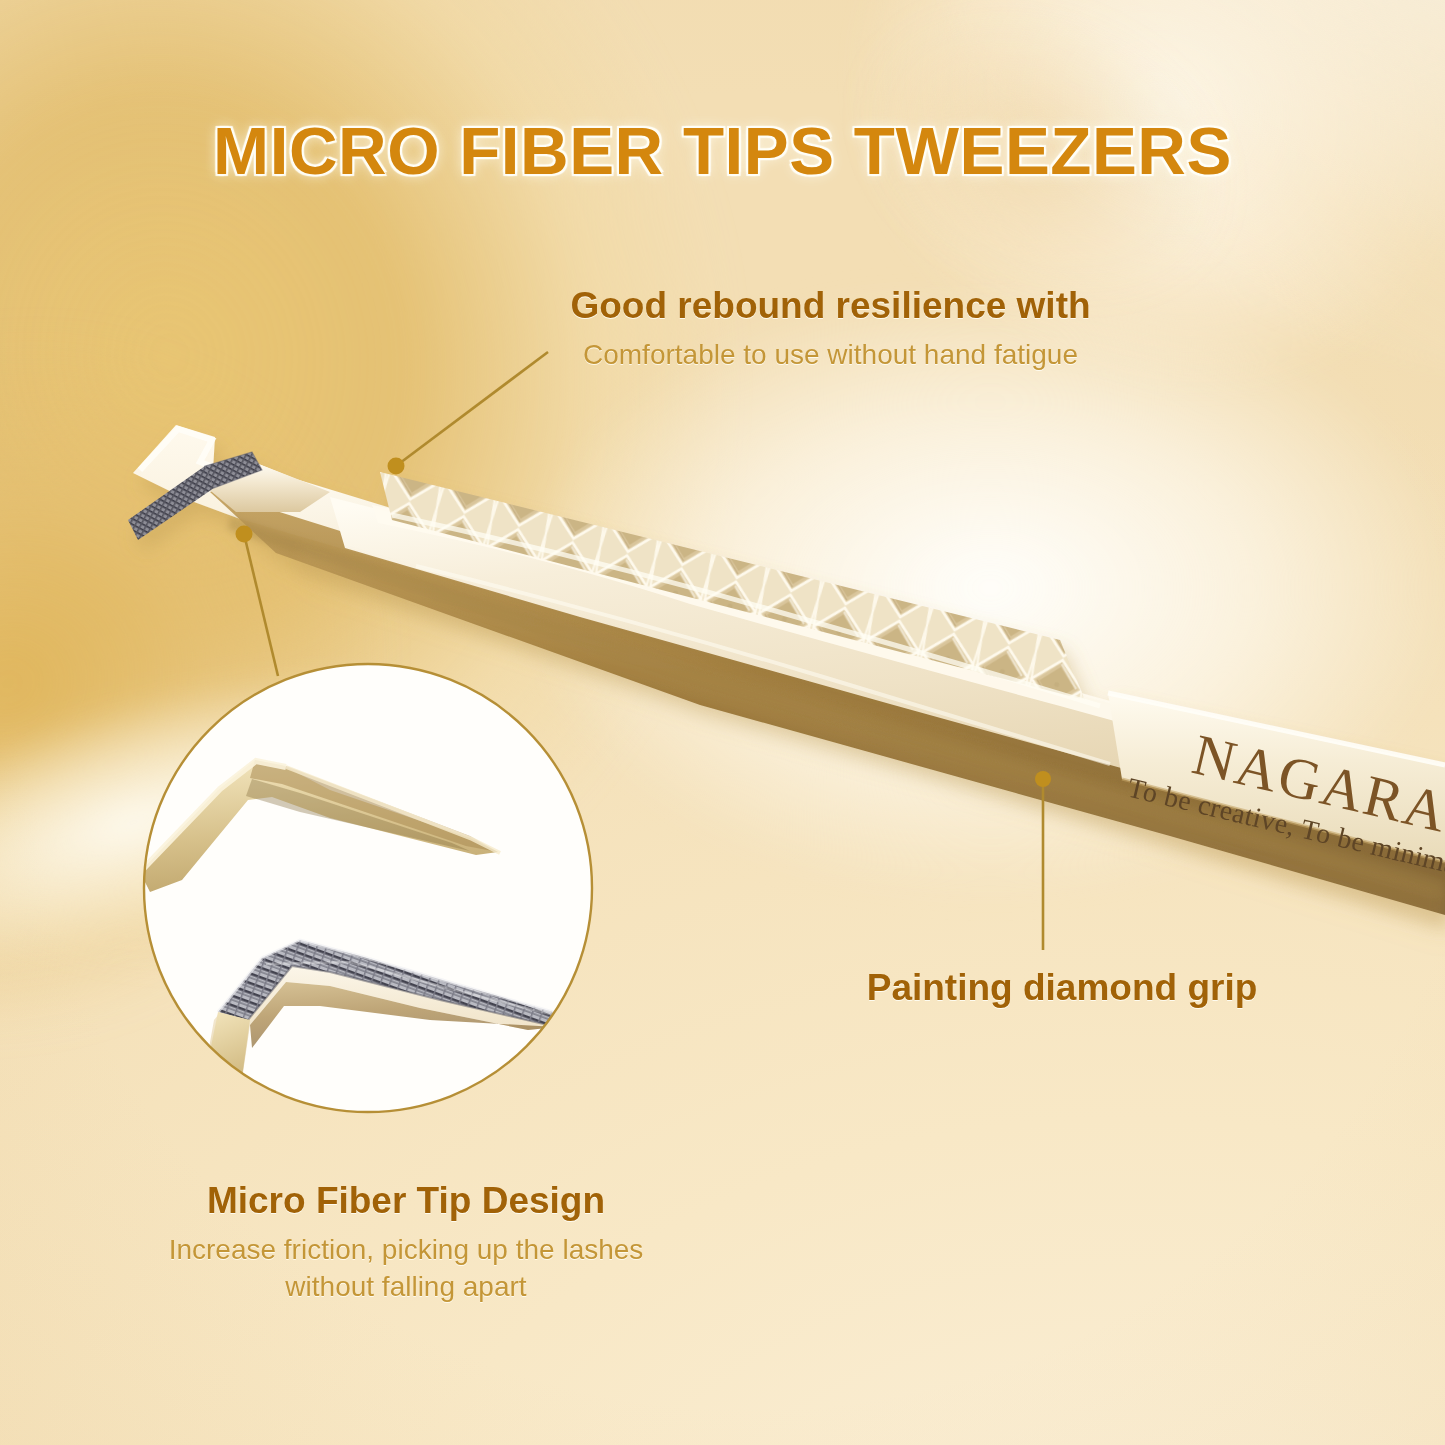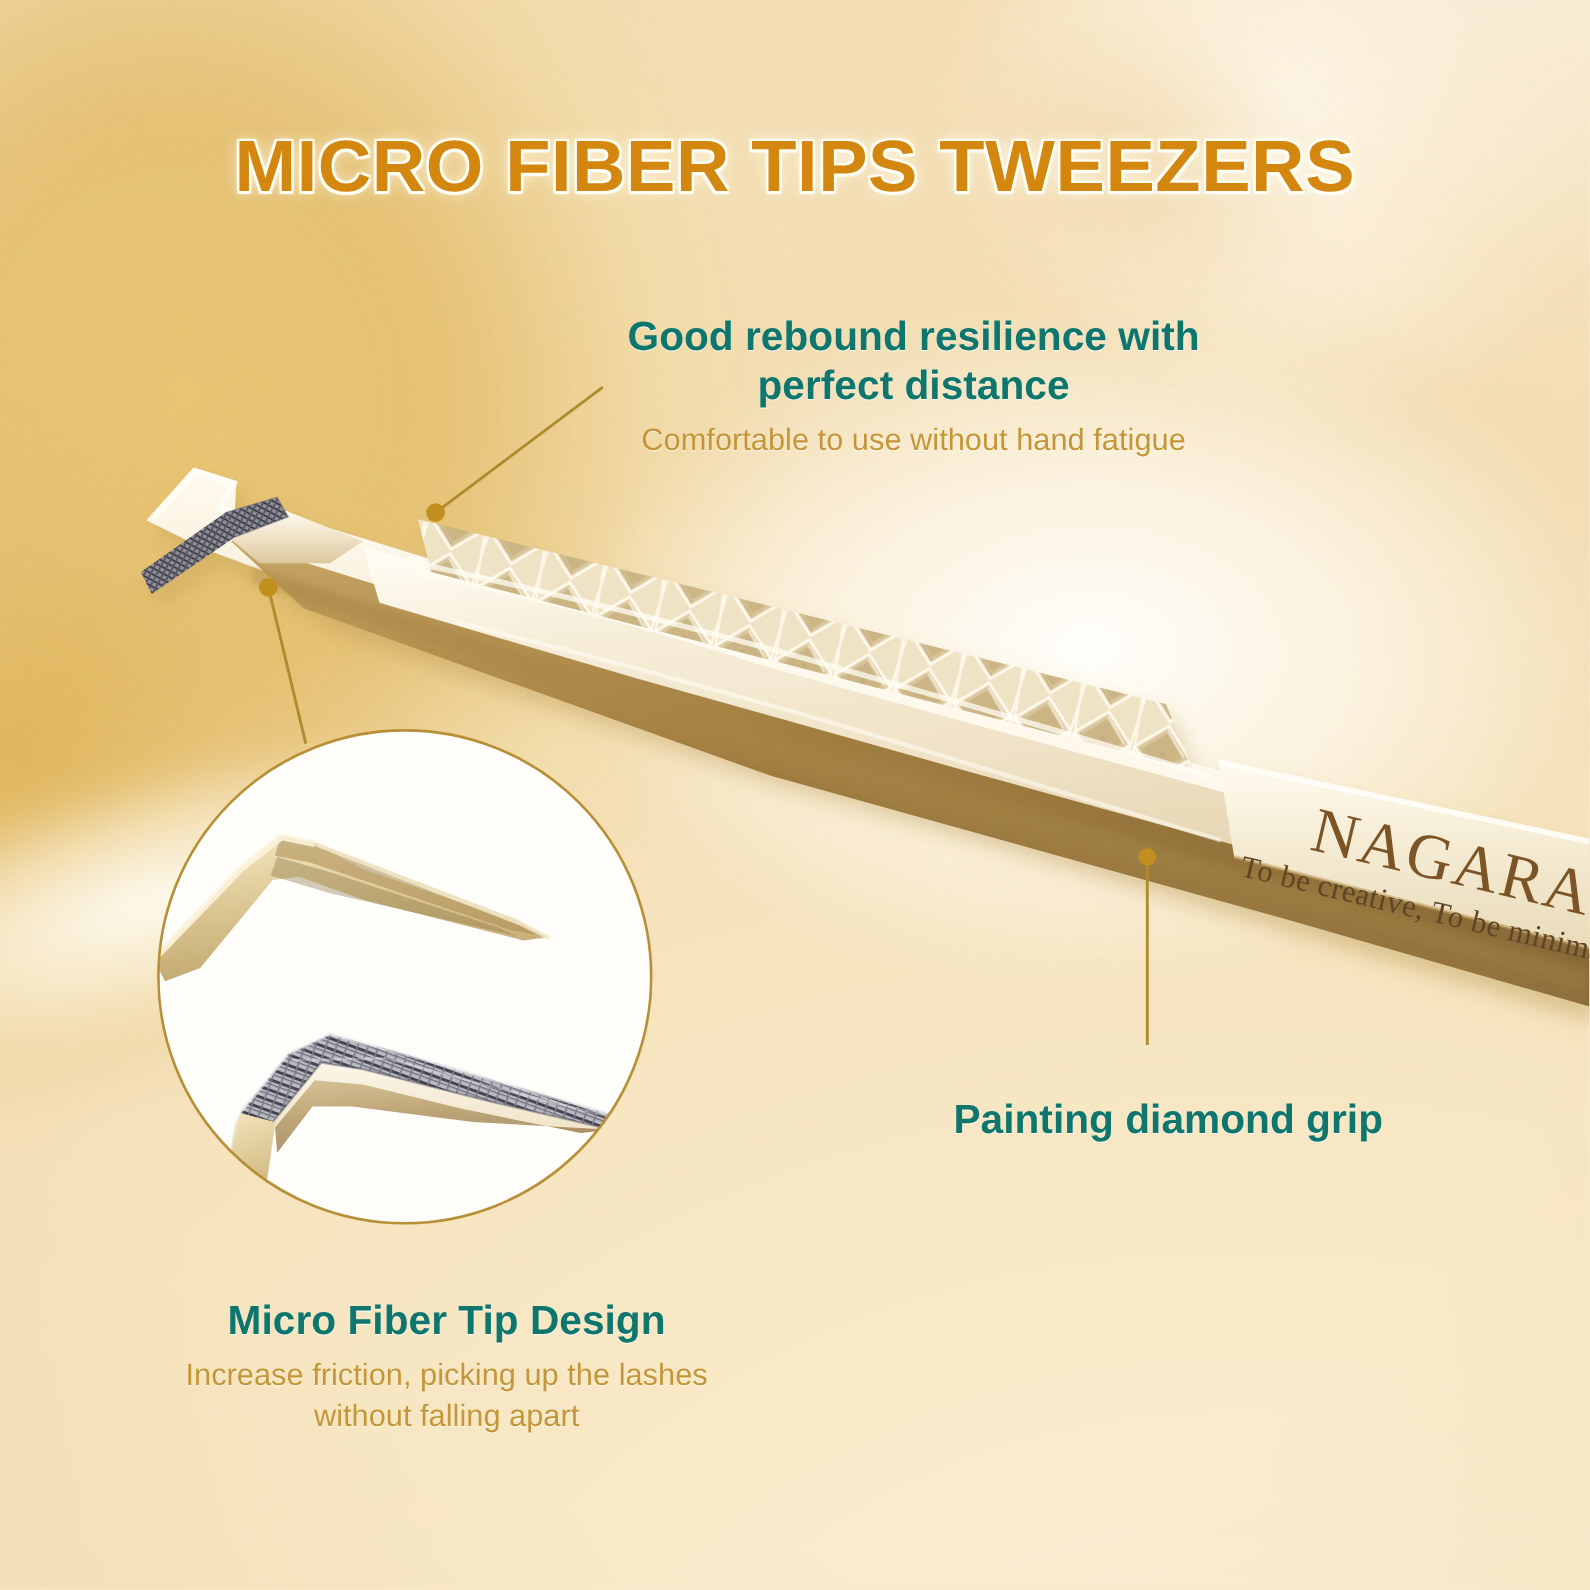--- a/index.html
+++ b/index.html
@@ -67,29 +67,29 @@
       2px -2px 1px rgba(255,255,250,.95),
       -2px 2px 1px rgba(255,255,250,.95),
       0 0 14px rgba(255,252,236,.9);
     transform:scaleX(1.02);
     white-space:nowrap;
   }
 
   
   .callout{position:absolute;text-align:center;}
   .callout .head{
-    font-size:37px;font-weight:bold;color:#0f766e;line-height:1.22;
+    font-size:37px;font-weight:bold;color:#a16207;line-height:1.22;
     text-shadow:0 1px 0 rgba(255,255,248,.85);
   }
   .callout .sub{
     font-size:28px;font-weight:normal;color:#C49637;line-height:1.3;margin-top:9px;
     text-shadow:0 1px 0 rgba(255,255,248,.8);
   }
   #callout-rebound{left:373px;top:283px;width:915px;}
-  #callout-grip{left:757px;top:965px;width:610px;margin-top:30px;}
+  #callout-grip{left:757px;top:965px;width:610px;}
   #callout-tip{left:46px;top:1178px;width:720px;text-align:center;}
 
   
   svg#art{position:absolute;left:0;top:0;width:1445px;height:1445px;}
   text.engrave-main{
     font-family:"Liberation Serif",serif;font-size:58px;fill:#7C5426;letter-spacing:2px;
   }
   text.engrave-sub{
     font-family:"Liberation Serif",serif;font-size:28px;fill:#5E4526;letter-spacing:.4px;
   }
@@ -327,21 +327,20 @@
         <circle cx="1043" cy="779" r="8" fill="#C08F1E" stroke="none"></circle>
       </g>
     </g>
   </svg>
 
   <div class="title">MICRO FIBER TIPS TWEEZERS</div>
 
   <div class="callout" id="callout-rebound">
     <div class="head">
       <div>Good rebound resilience with</div>
-      <div>perfect distance</div>
     </div>
     <div class="sub">Comfortable to use without hand fatigue</div>
   </div>
 
   <div class="callout" id="callout-grip">
     <div class="head">
       <div>Painting diamond grip</div>
     </div>
   </div>
 

